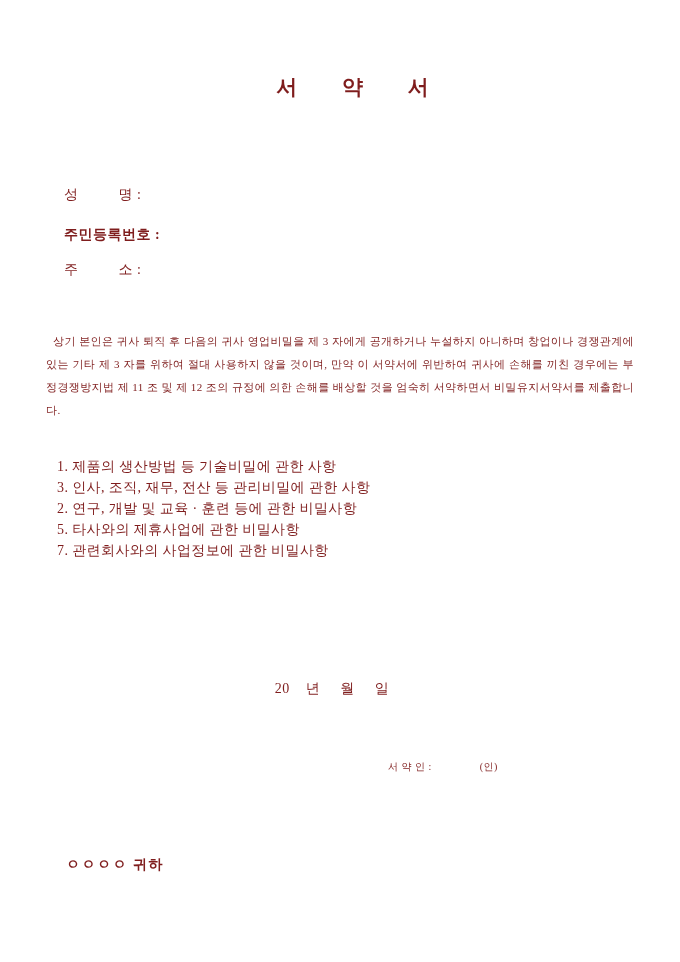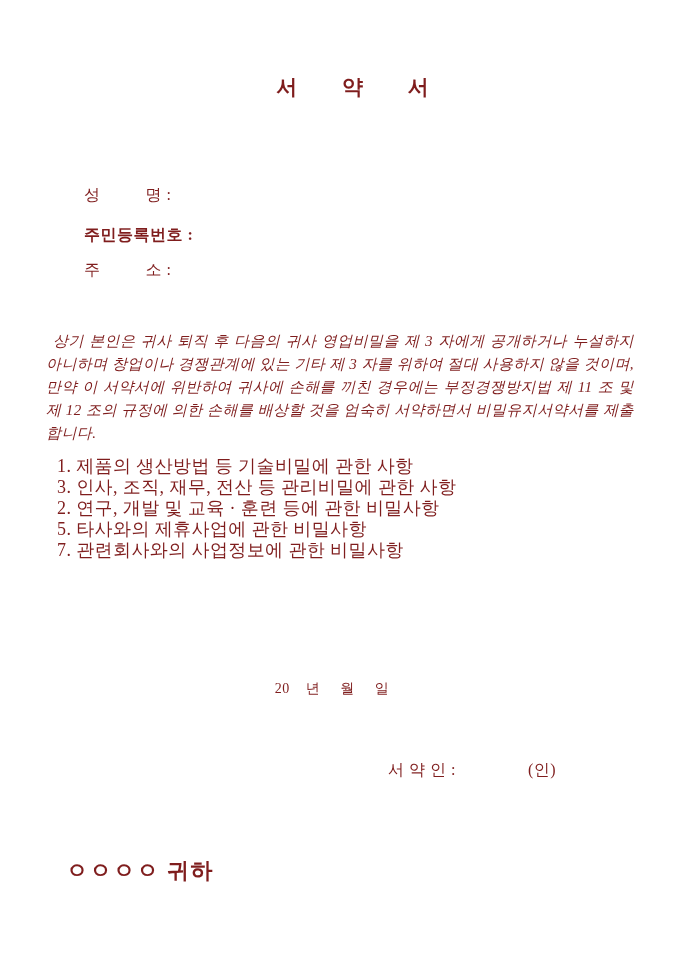--- a/index.html
+++ b/index.html
@@ -23,46 +23,45 @@
     width: 100%;
     margin: 0;
     text-align: center;
     font-size: 21px;
     font-weight: bold;
     letter-spacing: 1px;
     white-space: pre;
   }
   .field {
     position: absolute;
-    left: 84px;
-    font-size: 16px;
+    left: 64px;
+    font-size: 14px;
     line-height: 16px;
     letter-spacing: 0.5px;
     white-space: pre;
   }
   .field-name   { top: 187px; }
   .field-id     { top: 227px; font-weight: bold; }
   .field-addr   { top: 262px; }
   .paragraph {
     position: absolute;
     top: 330px;
     left: 46px;
     width: 588px;
-    font-size: 15px;
+    font-size: 11px;
     line-height: 23px;
     letter-spacing: 0.4px;
     text-align: justify;
     text-indent: 7px;
-    font-style: italic;
   }
   .list {
     position: absolute;
     top: 456px;
     left: 57px;
-    font-size: 18px;
+    font-size: 14px;
     letter-spacing: 0.4px;
   }
   .list-item {
     line-height: 21px;
     white-space: pre;
   }
   .date-line {
     position: absolute;
     top: 680px;
     left: 0;
@@ -70,29 +69,29 @@
     text-align: center;
     transform: translateX(-8px);
     font-size: 14px;
     letter-spacing: 0.5px;
     white-space: pre;
   }
   .signer-line {
     position: absolute;
     top: 760px;
     left: 388px;
-    font-size: 16px;
+    font-size: 10px;
     letter-spacing: 0.5px;
     white-space: pre;
   }
   .recipient {
     position: absolute;
     top: 856px;
     left: 66px;
-    font-size: 22px;
+    font-size: 14px;
     font-weight: bold;
     letter-spacing: 1.5px;
     white-space: pre;
   }
 </style>
 </head>
 <body>
 
 <div class="page">
 

